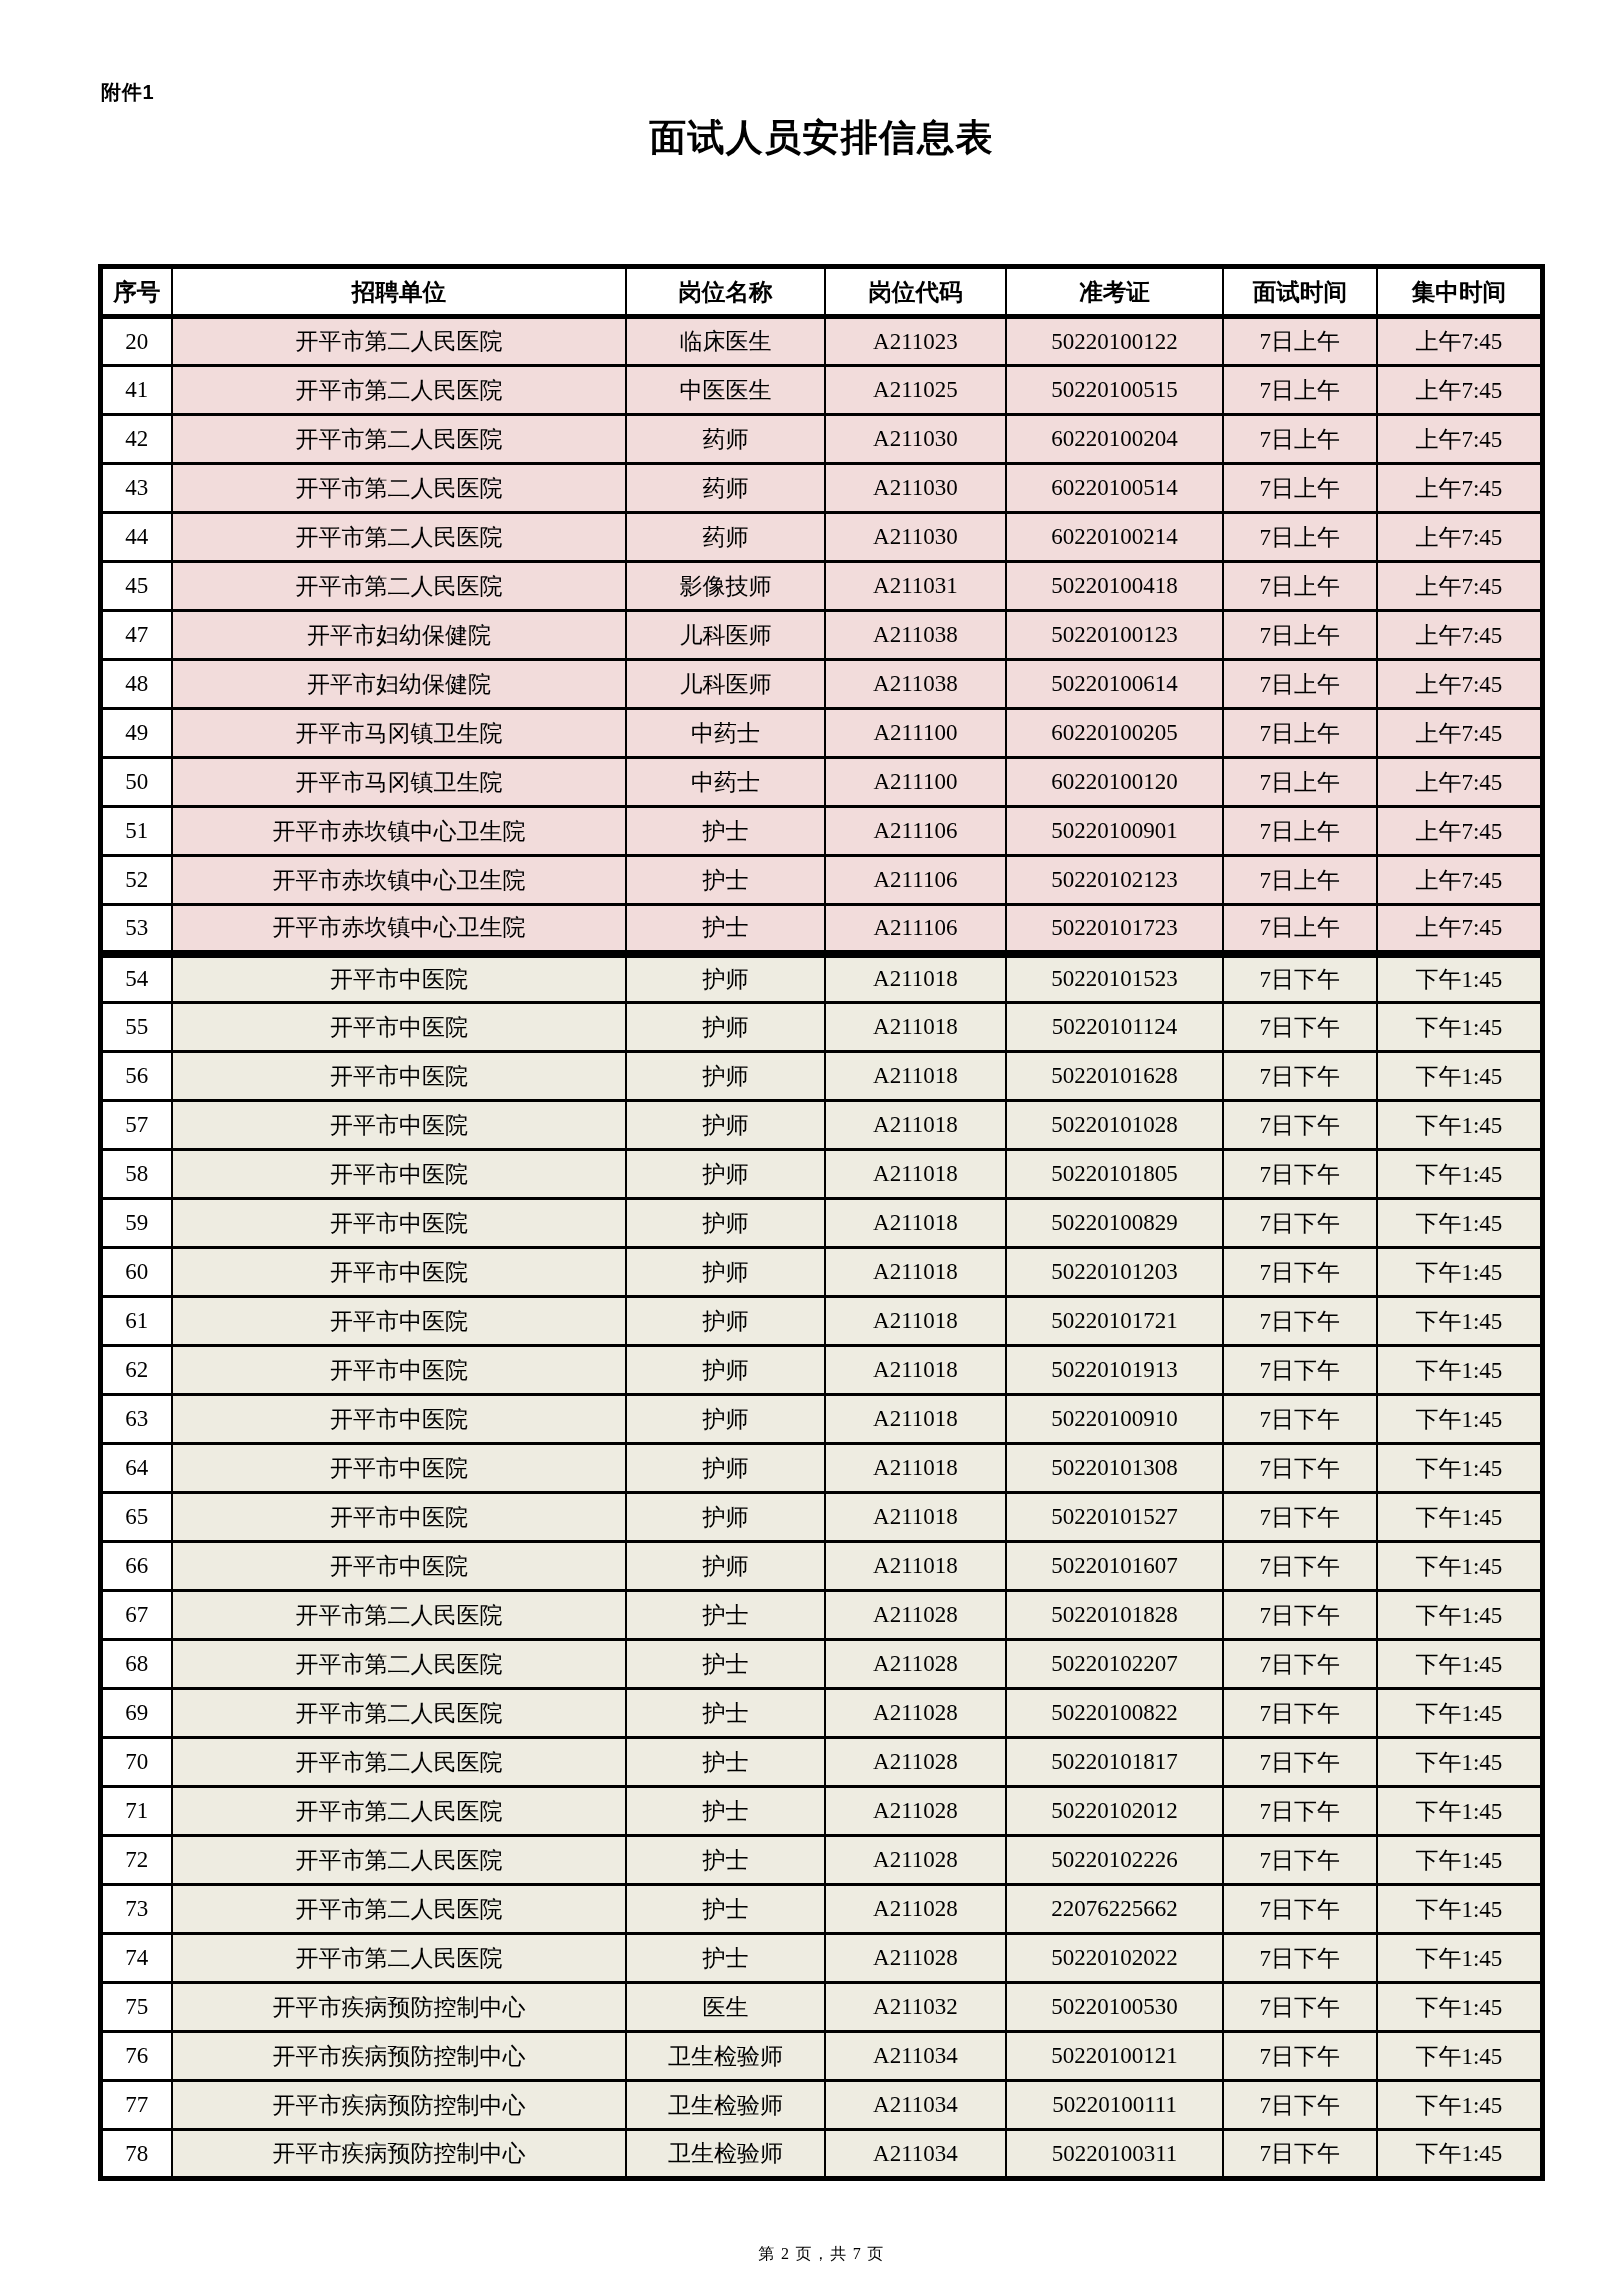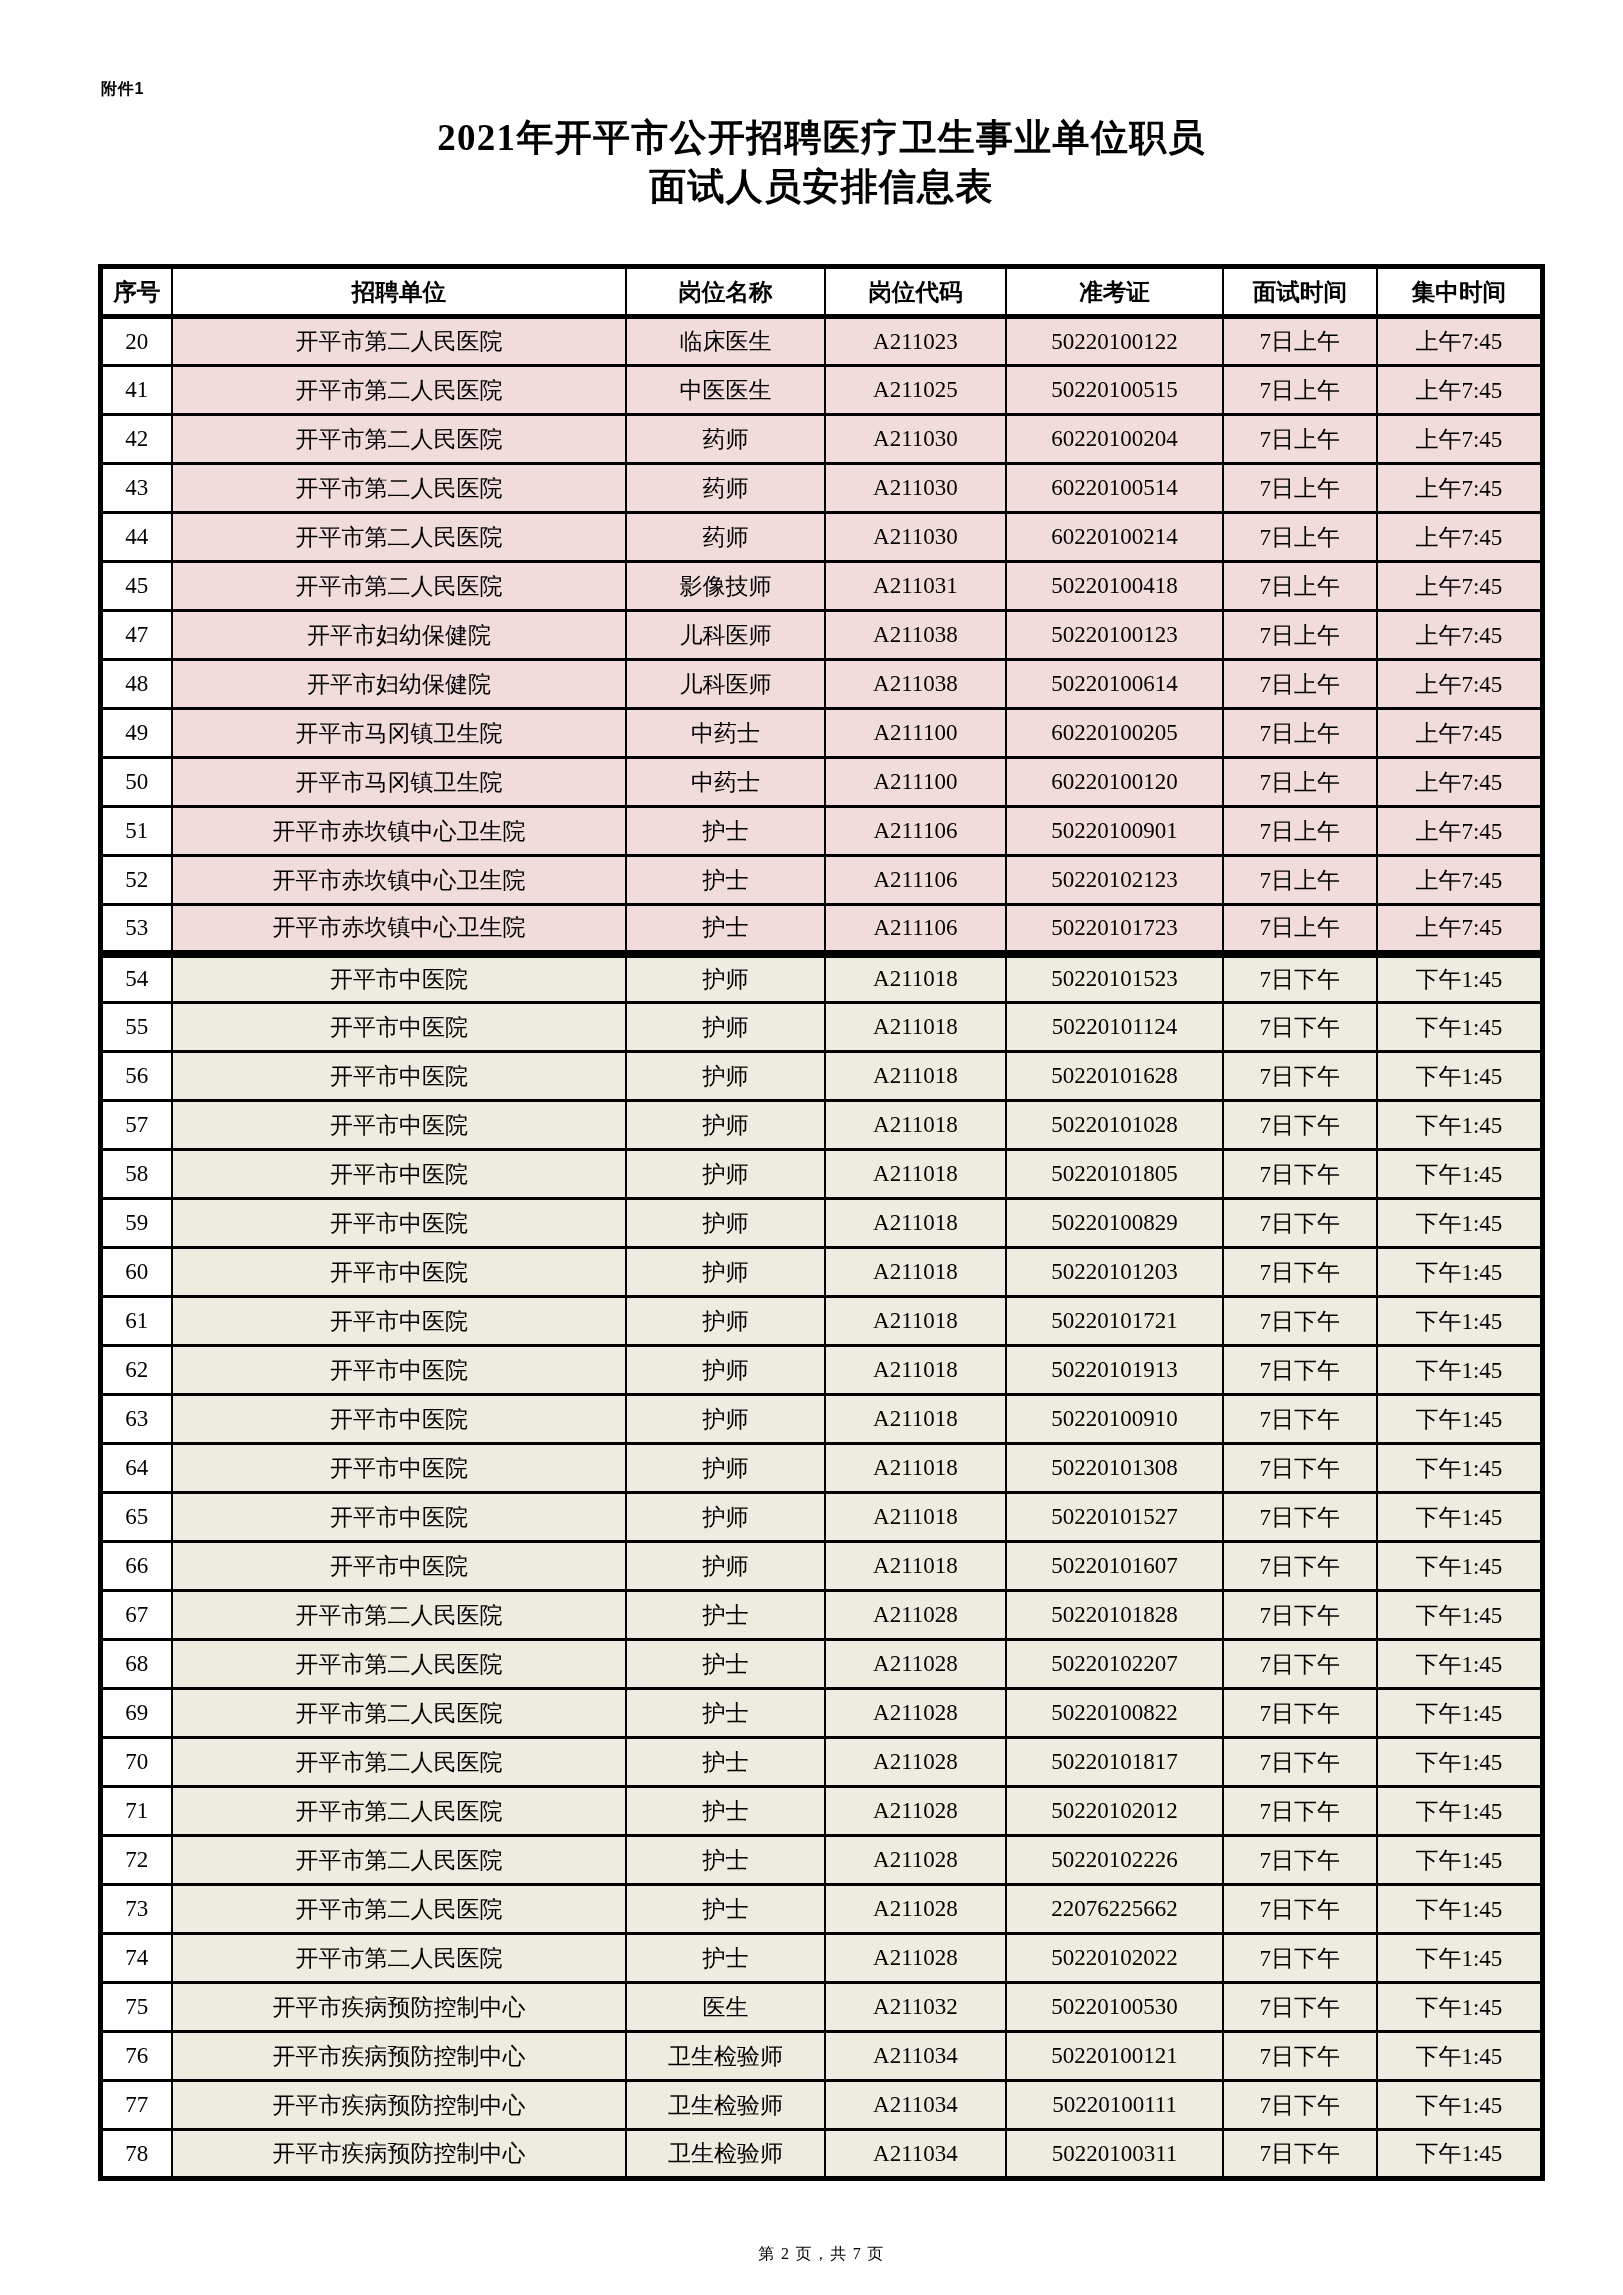--- a/index.html
+++ b/index.html
@@ -15,21 +15,21 @@
     overflow: hidden;
     font-family: "Liberation Serif", serif;
     color: #000000;
   }
   .attachment {
     position: absolute;
     left: 101px;
     top: 79px;
     font-family: "Liberation Sans", sans-serif;
     font-weight: bold;
-    font-size: 16px;
+    font-size: 20px;
     letter-spacing: 0.7px;
   }
   .title-block {
     position: absolute;
     top: 113px;
     left: 98px;
     width: 1447px;
     text-align: center;
     font-family: "Liberation Serif", serif;
     font-weight: bold;
@@ -98,21 +98,20 @@
   }
 </style>
 </head>
 <body>
 
 <div class="page">
 
   <div class="attachment">附件1</div>
 
   <div class="title-block">
-    <div>2021年开平市公开招聘医疗卫生事业单位职员</div>
     <div>面试人员安排信息表</div>
   </div>
 
   <table class="schedule">
     <colgroup>
       <col class="col-seq">
       <col class="col-unit">
       <col class="col-position">
       <col class="col-code">
       <col class="col-ticket">

